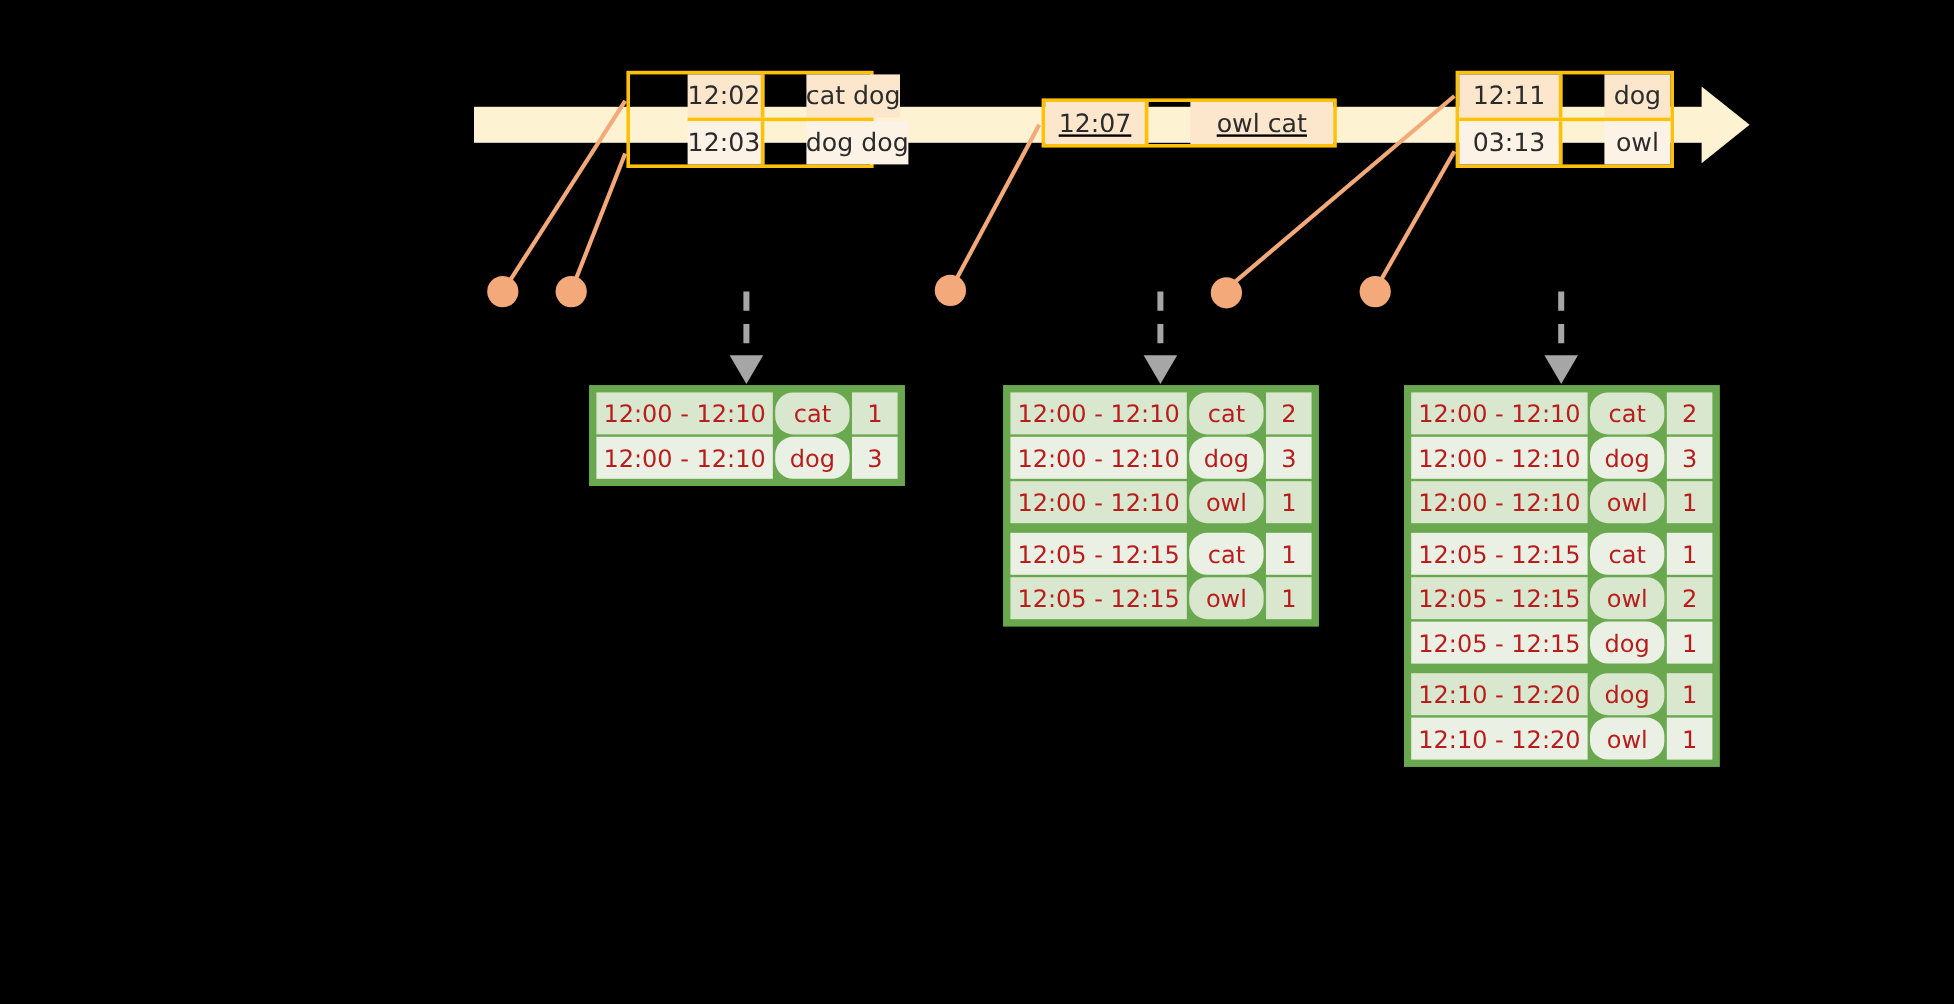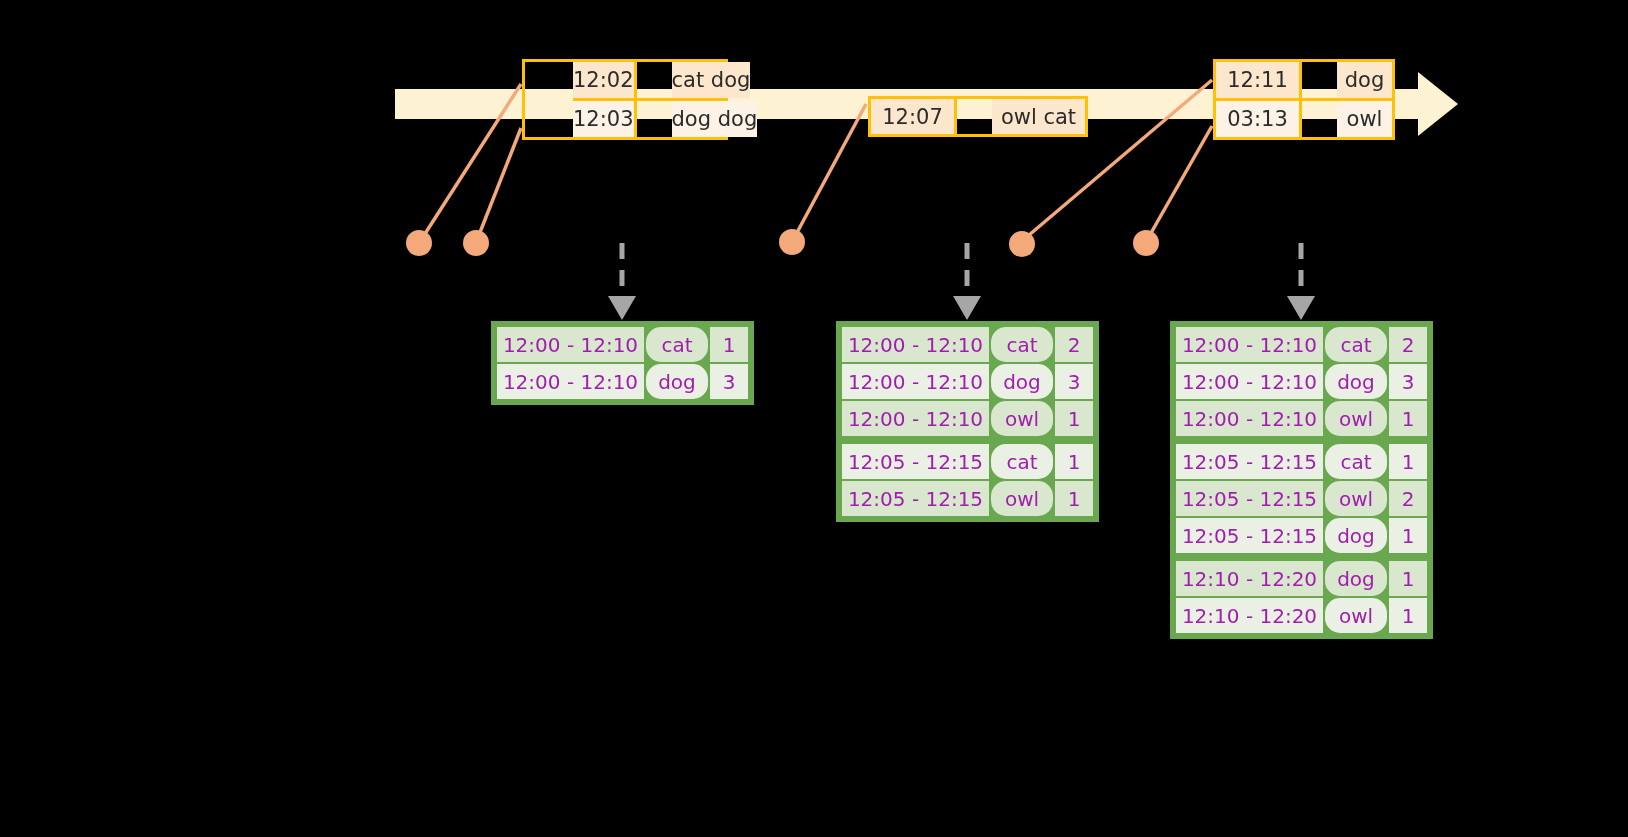--- a/index.html
+++ b/index.html
@@ -58,21 +58,21 @@
     box-sizing: border-box;
     white-space: nowrap;
   }
   .evt-cell.time { width: 86px; border-right: 3px solid #ffc107; }
   .evt-cell.val  { flex: 1; margin-left: 35px; }
   .shade-dark  { background: #fce6cc; }
   .shade-light { background: #fdf2e6; }
 
   #evt-a { left: 522px; top: 59px;  width: 206px; height: 81px; padding-left: 48px; }
   #evt-a .evt-cell.val { width: 118px; }
-  #evt-b { left: 868px; top: 96px;  width: 220px; height: 41px; }
+  #evt-b { left: 868px; top: 82px;  width: 246px; height: 41px; text-decoration: underline; }
   #evt-b .evt-cell.val { width: 118px; }
   #evt-c { left: 1213px; top: 59px; width: 182px; height: 81px; }
   #evt-c .evt-cell.val { width: 94px; }
 
   
   #connectors {
     position: absolute;
     left: 0; top: 0;
     width: 1628px; height: 837px;
     pointer-events: none;
@@ -92,21 +92,21 @@
   .rrow {
     display: flex;
     gap: 2px;
     height: 35px;
   }
   .rcell {
     display: flex;
     align-items: center;
     justify-content: center;
     font-size: 20px;
-    color: #a21caf;
+    color: #b91c1c;
     box-sizing: border-box;
     white-space: nowrap;
   }
   .rcell.win { width: 147px; }
   .rcell.key { width: 62px; border-radius: 15px; }
   .rcell.cnt { width: 38px; }
   .band-a { background: #d9e7cf; }
   .band-b { background: #eaf1e4; }
   .gap-sep { height: 4px; }
 

